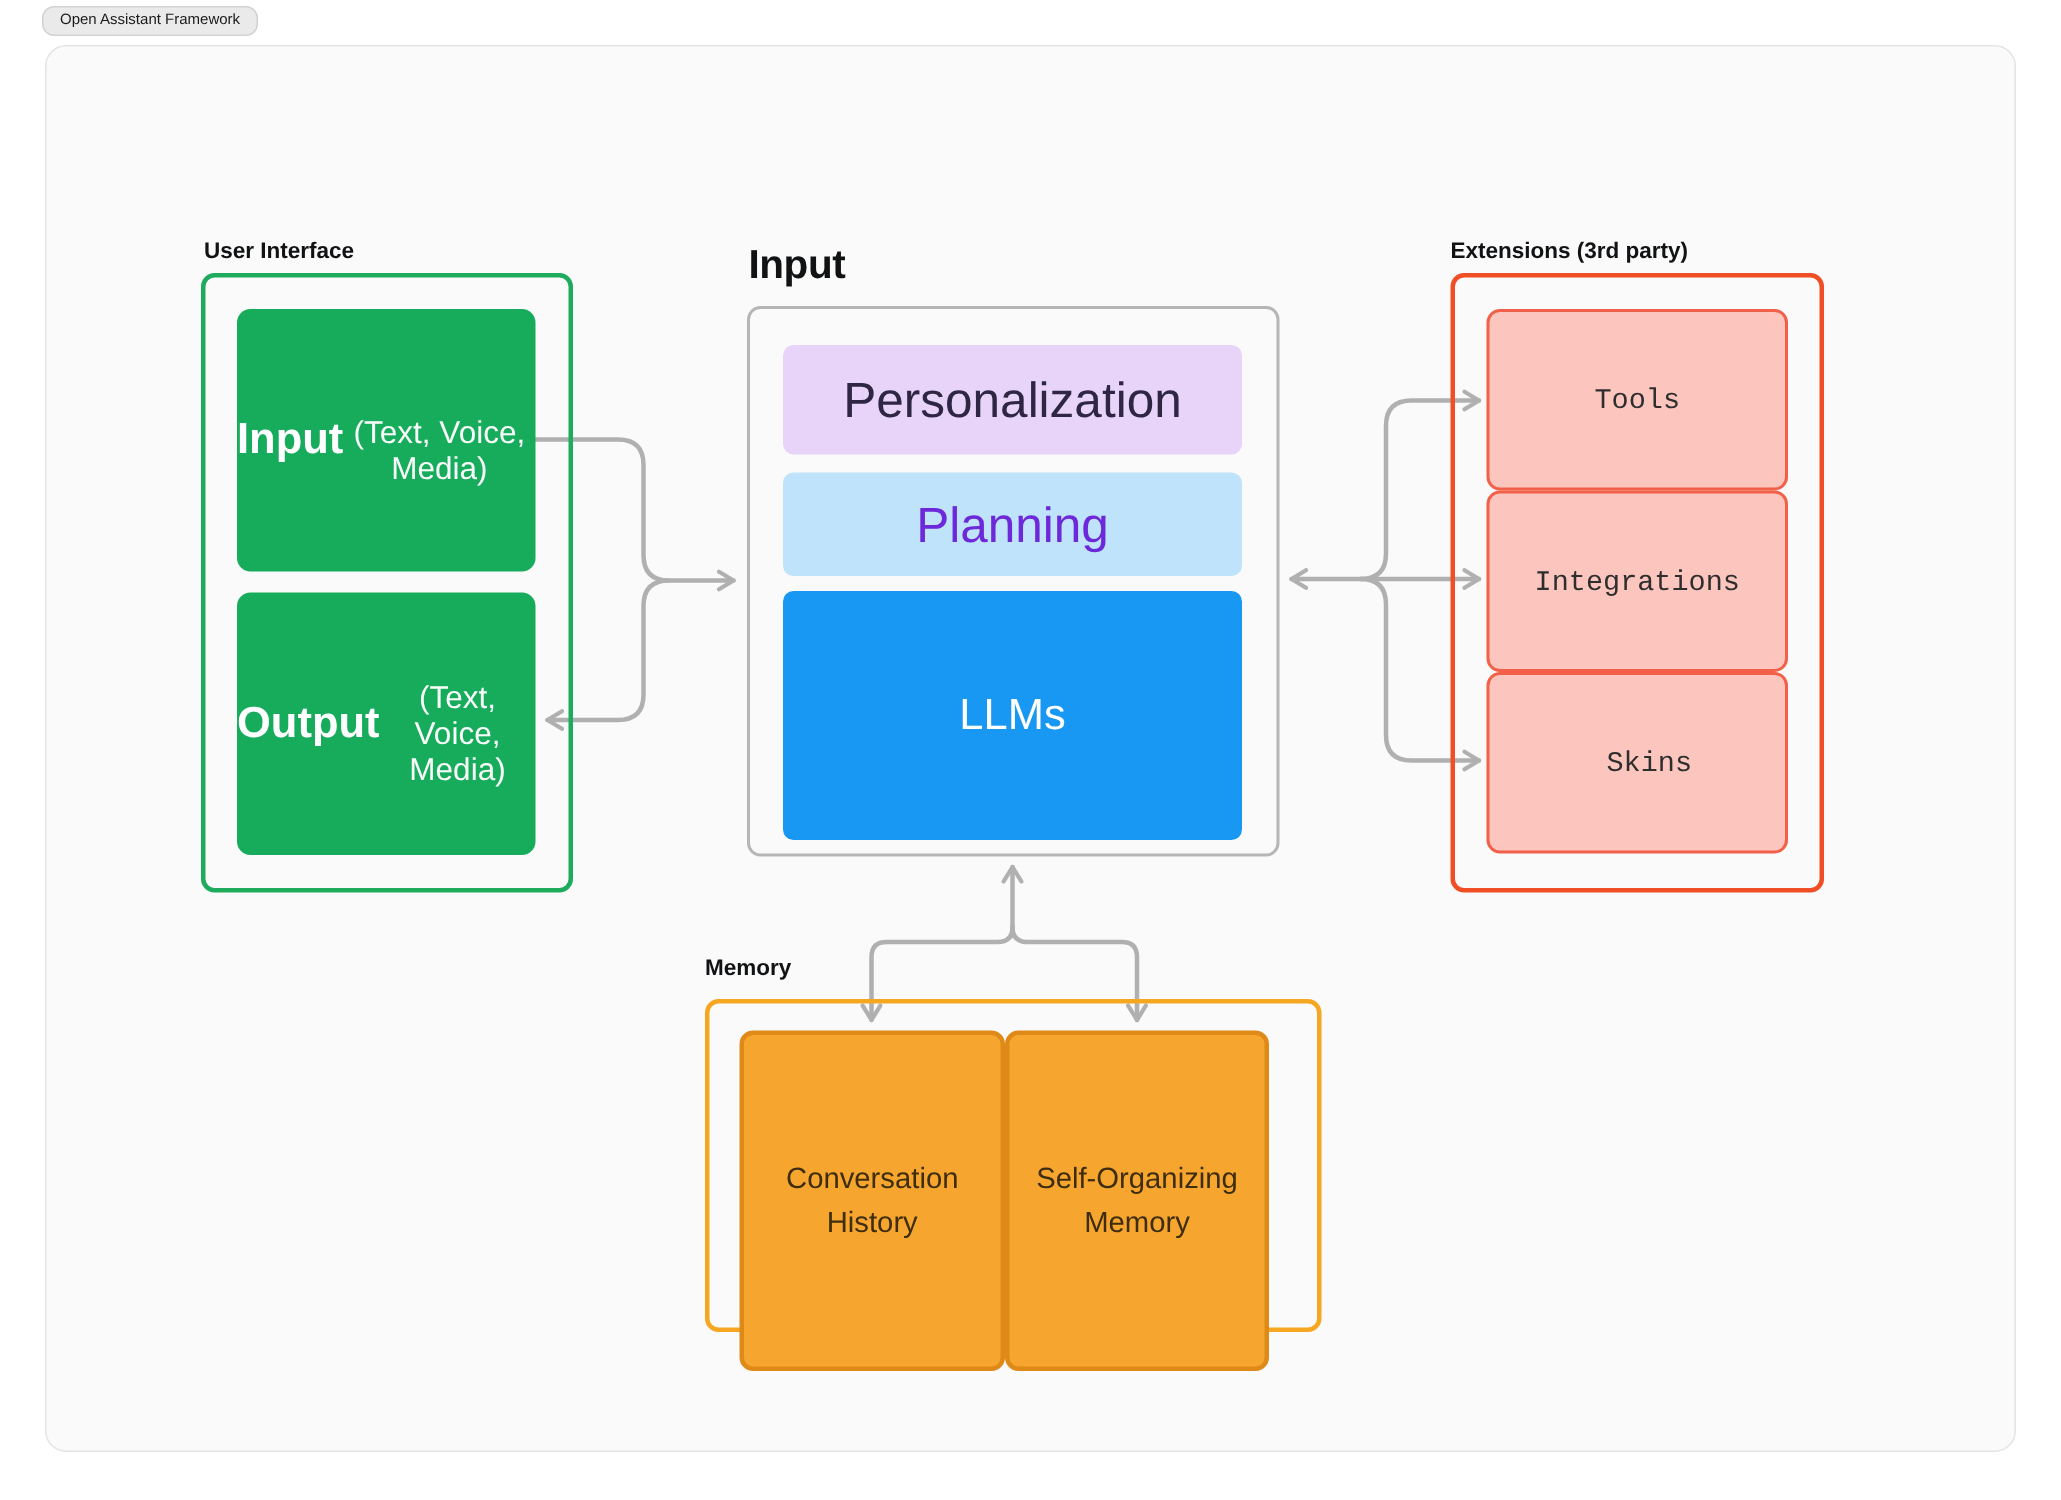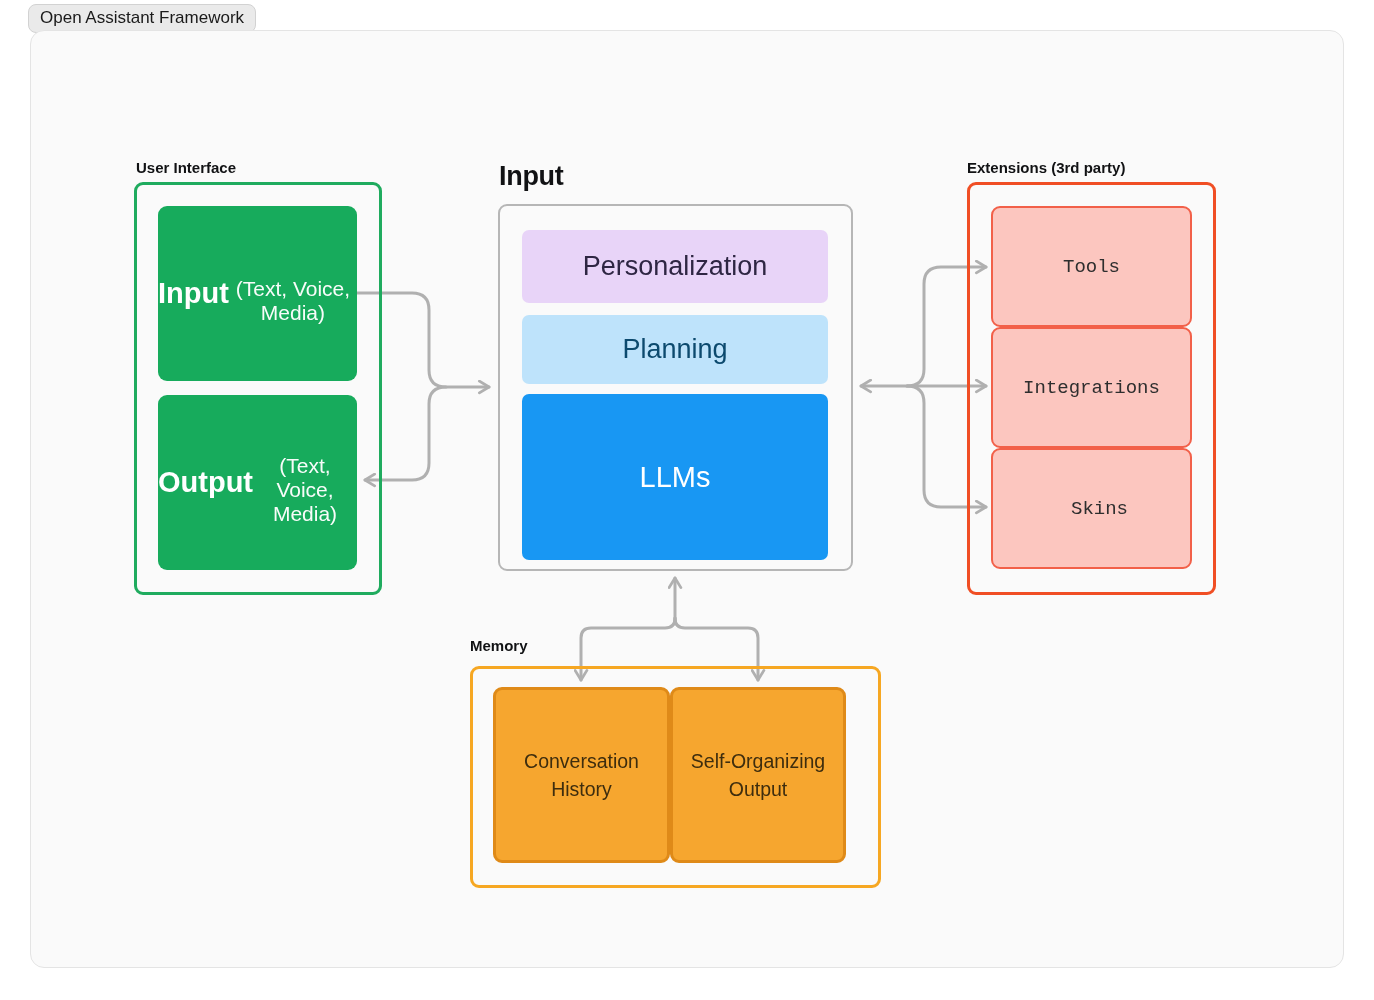--- a/index.html
+++ b/index.html
@@ -14,21 +14,21 @@
   }
   .abs { position: absolute; box-sizing: border-box; }
 
   
   .doc-tab {
     left: 28px; top: 4px;
     padding: 3px 11px 4px 11px;
     background: #eaeaea;
     border: 1px solid #d2d2d2;
     border-radius: 8px;
-    font-size: 17px;
+    font-size: 10px;
     font-weight: 500;
     color: #1a1a1a;
     white-space: nowrap;
   }
 
   
   .canvas {
     left: 30px; top: 30px;
     width: 1314px; height: 938px;
     background: #fafafa;
@@ -65,39 +65,39 @@
     color: #ffffff; text-align: center;
   }
   .ui-box .t1 { font-size: 29px; font-weight: 600; line-height: 1.15; }
   .ui-box .t2 { font-size: 21px; font-weight: 400; margin-top: 14px; opacity: 0.97; }
 
   
   .core-bar {
     left: 522px; width: 306px;
     border-radius: 7px;
     display: flex; align-items: center; justify-content: center;
-    font-size: 27px; font-weight: 500;
+    font-size: 33px; font-weight: 500;
   }
   .core-bar.personalization { top: 230px; height: 73px; background: #e8d4f8; color: #2e2643; }
-  .core-bar.planning        { top: 315px; height: 69px; background: #bee3fb; color: #0c4a6e; }
+  .core-bar.planning        { top: 315px; height: 69px; background: #bee3fb; color: #6d28d9; }
   .core-bar.llms            { top: 394px; height: 166px; background: #1897f3; color: #ffffff; font-size: 29px; }
 
   
   .ext-box {
     left: 991px; width: 201px; height: 121px;
     background: #fcc6bf;
     border: 2.5px solid #f26049;
     border-radius: 9px;
     display: flex; align-items: center; justify-content: center;
     font-size: 19px; font-weight: 400; color: #2e2e2e; font-family: Liberation Mono, monospace;
   }
 
   
   .mem-box {
-    top: 687px; height: 176px;
+    top: 687px; height: 227px;
     background: #f6a62f;
     border: 3px solid #df8a18;
     border-radius: 9px;
     display: flex; align-items: center; justify-content: center;
     font-size: 19.5px; color: #3e2d0e; text-align: center;
   }
   .mem-box .label { max-width: 150px; line-height: 1.45; }
 
   svg.connectors {
     position: absolute; left: 0; top: 0;
@@ -178,14 +178,14 @@
   <span>Skins</span>
 </div>
 
 <div class="abs section-title" style="left:470px; top:637px;">Memory</div>
 <div class="abs group memory"></div>
 
 <div class="abs mem-box" style="left:493px; width:177px;">
   <div class="label">Conversation History</div>
 </div>
 <div class="abs mem-box" style="left:670px; width:176px;">
-  <div class="label">Self-Organizing Output</div>
+  <div class="label">Self-Organizing Memory</div>
 </div>
 
 </body></html>

